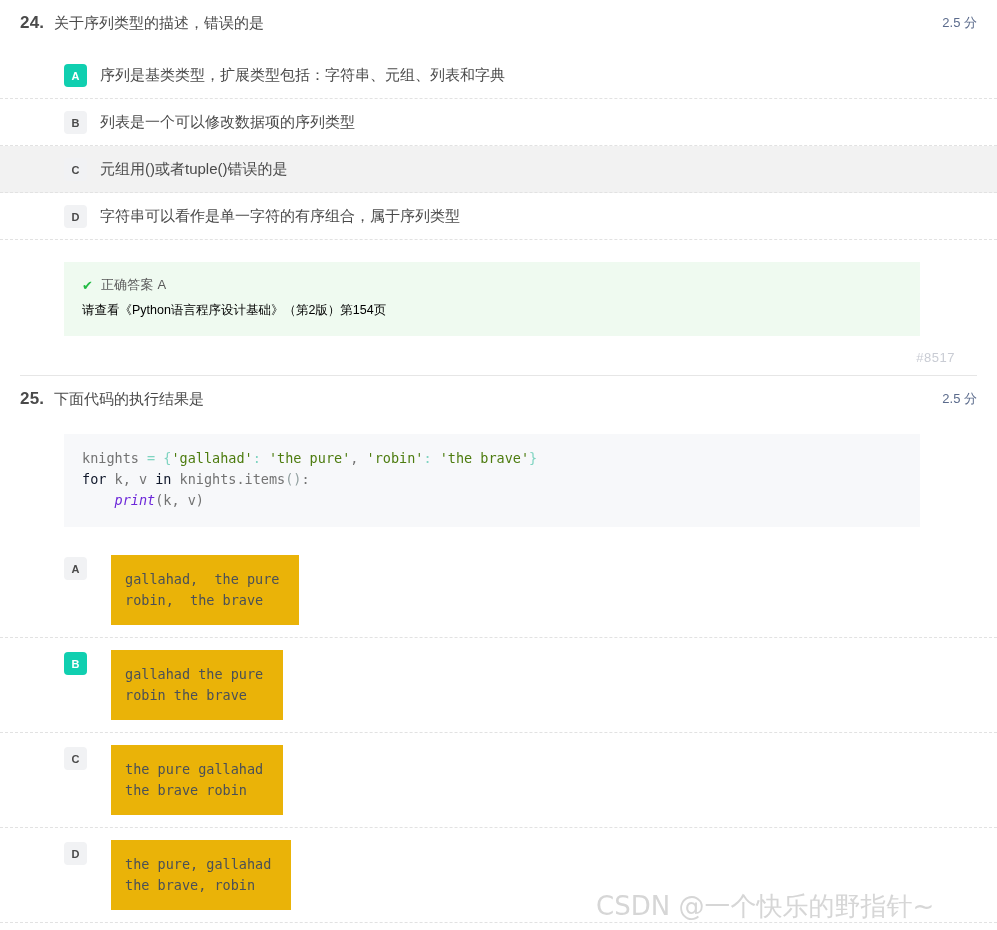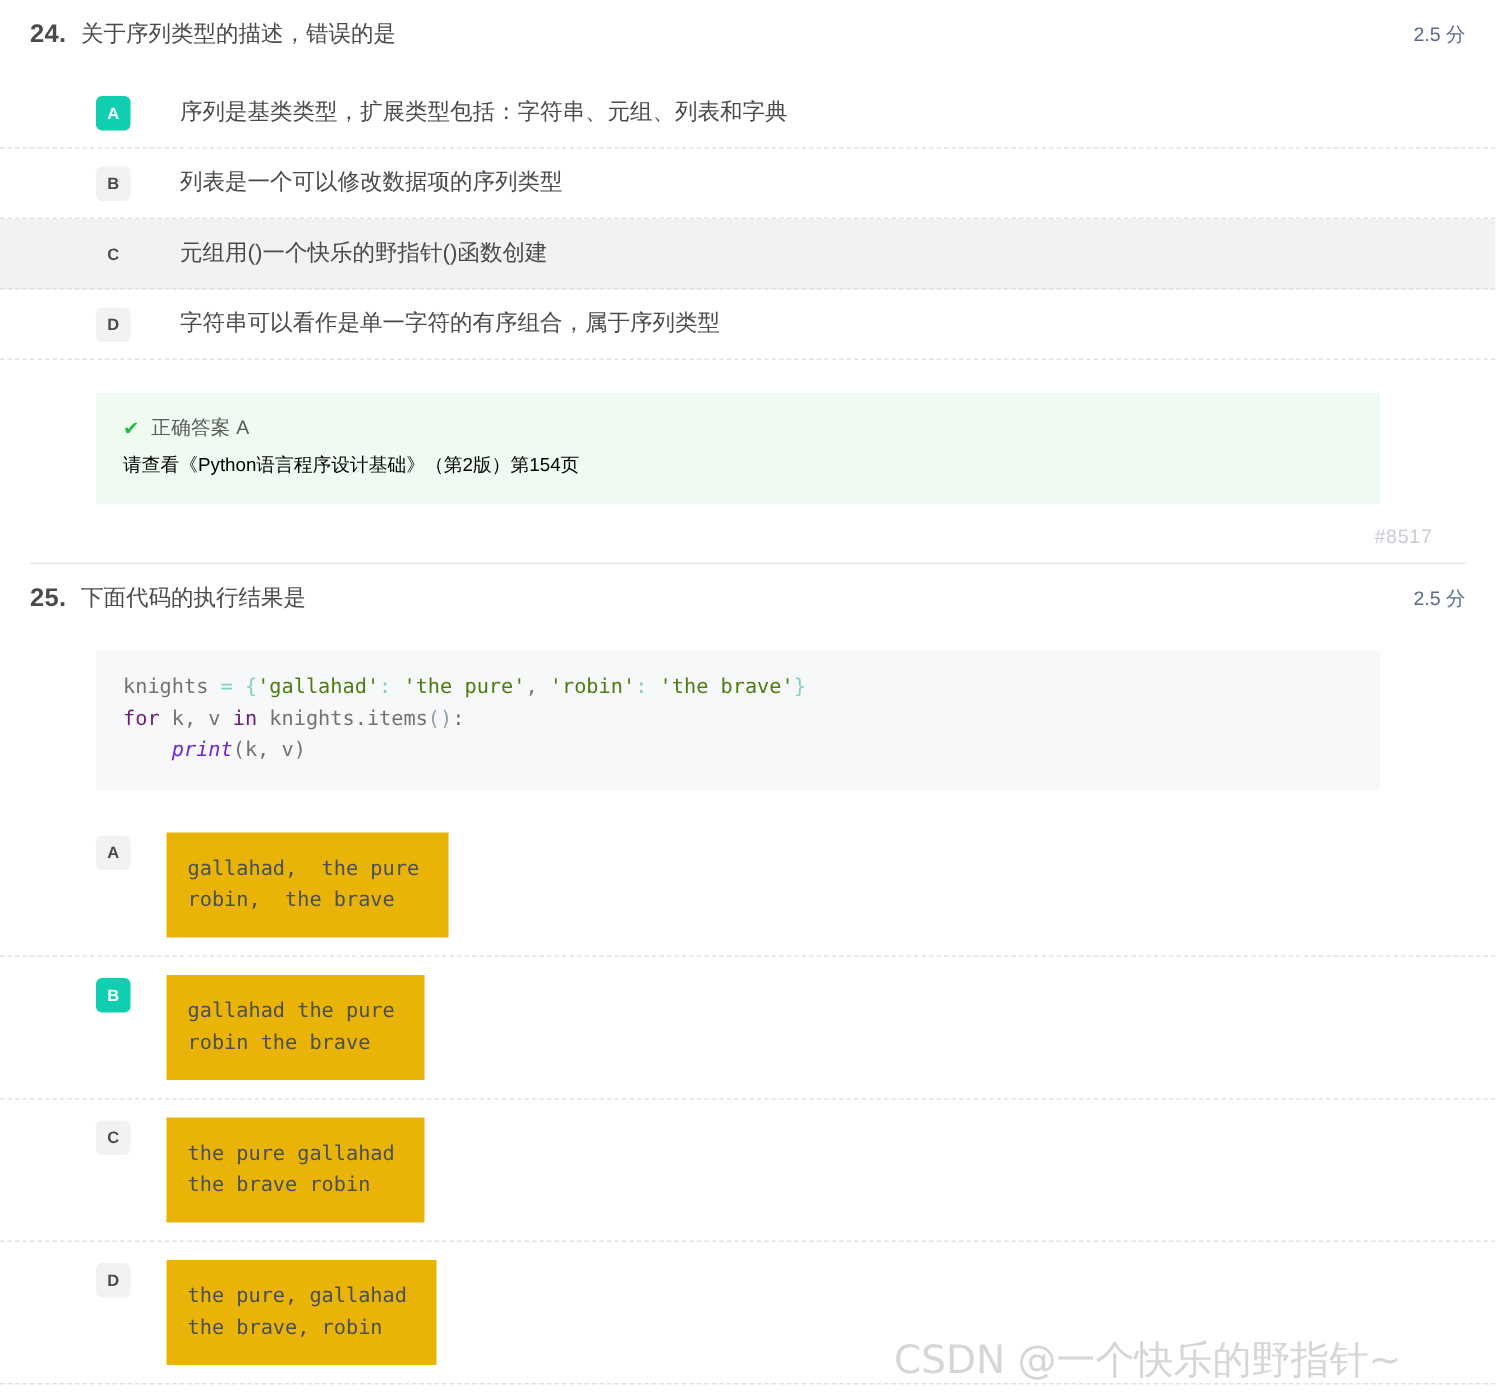--- a/index.html
+++ b/index.html
@@ -76,21 +76,21 @@
     margin-top: 2px;
   }
   .opt-badge.selected {
     background: #10cfb0;
     color: #ffffff;
   }
   .opt-text {
     font-size: 15px;
     color: #4a4a4a;
     line-height: 26px;
-    padding-left: 33px;
+    padding-left: 13px;
   }
 
   
   .opt-row.code-opt {
     align-items: flex-start;
     padding-top: 12px;
     padding-bottom: 12px;
   }
   .opt-pre {
     margin: 0 0 0 24px;
@@ -110,21 +110,21 @@
     margin: 22px 0 0 44px;
     padding: 14px 18px 16px 18px;
     font-family: "DejaVu Sans Mono", "Liberation Mono", monospace;
     font-size: 13.5px;
     line-height: 21px;
     white-space: pre;
     color: #3b4048;
     width: 856px;
     overflow: hidden;
   }
-  .tok-kw  { color: #701a75; }
+  .tok-kw  { color: #0f172a; }
   .tok-str { color: #4d7c0f; }
   .tok-op  { color: #7fd4c1; }
   .tok-fn  { color: #6d28d9; font-style: italic; }
   .tok-pun { color: #93a1a1; }
   .tok-pl  { color: #737373; }
 
   
   .answer {
     background: #effaf0;
     margin: 22px 0 0 44px;
@@ -198,21 +198,21 @@
         <div class="opt-text">序列是基类类型，扩展类型包括：字符串、元组、列表和字典</div>
       </div>
 
       <div class="opt-row">
         <div class="opt-badge">B</div>
         <div class="opt-text">列表是一个可以修改数据项的序列类型</div>
       </div>
 
       <div class="opt-row highlight">
         <div class="opt-badge">C</div>
-        <div class="opt-text">元组用()一个快乐的野指针()函数创建</div>
+        <div class="opt-text">元组用()或者tuple()错误的是</div>
       </div>
 
       <div class="opt-row">
         <div class="opt-badge">D</div>
         <div class="opt-text">字符串可以看作是单一字符的有序组合，属于序列类型</div>
       </div>
 
     </div>
 
     <div class="answer">

